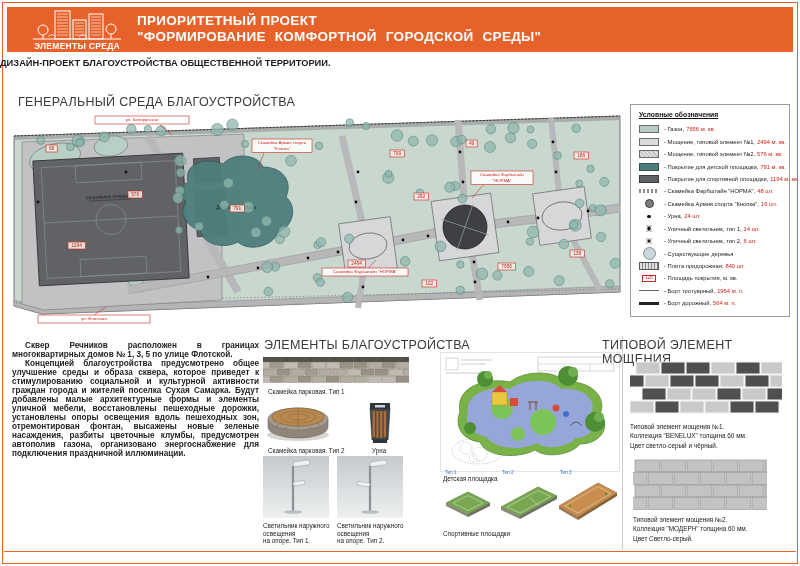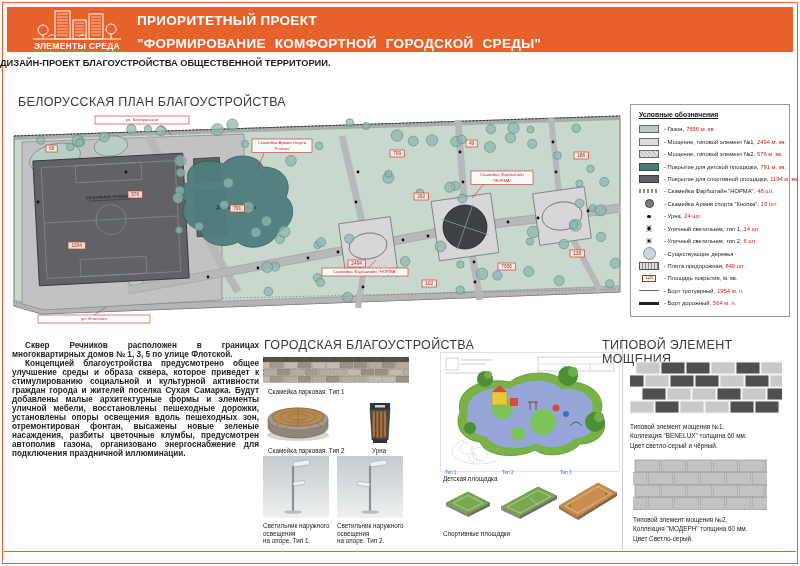--- a/index.html
+++ b/index.html
@@ -6,21 +6,21 @@
   body{
     width:800px;height:566px;position:relative;background:#ffffff;
     font-family:"Liberation Sans",sans-serif;overflow:hidden;
   }
   .page-frame{position:absolute;inset:2px;border:1px solid #e7622b;pointer-events:none;}
   
   .header{position:absolute;left:7px;top:7px;width:786px;height:45px;background:#e7622b;}
   .logo{position:absolute;left:14px;top:1px;width:112px;height:44px;}
   .logo-text{position:absolute;left:0;top:33px;width:112px;text-align:center;color:#fff;font-weight:bold;font-size:8.5px;letter-spacing:.3px;}
   .header-title{position:absolute;left:130px;top:7px;color:#fff;font-weight:bold;line-height:1;}
-  .ht1{font-size:13.5px;margin-bottom:9px;letter-spacing:.3px;}
+  .ht1{font-size:13.5px;margin-bottom:2px;letter-spacing:.3px;}
   .ht2{font-size:13.5px;word-spacing:5px;letter-spacing:.3px;}
   
   .subtitle{position:absolute;top:58px;left:0;width:800px;text-align:left;font-weight:bold;color:#1c1c1c;}
   .sub1{font-size:9.3px;margin-bottom:5px;}
   .sub2{font-size:9.8px;}
   
   .sec-title{position:absolute;font-size:12.5px;color:#3a3a3a;letter-spacing:.3px;}
   #plan-title{left:18px;top:95px;}
   #elements-title{left:264px;top:338px;}
   #paving-title{left:602px;top:338px;}
@@ -89,21 +89,21 @@
   <div class="header-title">
     <div class="ht1">ПРИОРИТЕТНЫЙ ПРОЕКТ</div>
     <div class="ht2">"ФОРМИРОВАНИЕ  КОМФОРТНОЙ  ГОРОДСКОЙ  СРЕДЫ"</div>
   </div>
 </div>
 
 <div class="subtitle">
   <div class="sub1">ДИЗАЙН-ПРОЕКТ БЛАГОУСТРОЙСТВА ОБЩЕСТВЕННОЙ ТЕРРИТОРИИ.</div>
 </div>
 
-<div class="sec-title" id="plan-title">БЕЛОРУССКАЯ ПЛАН БЛАГОУСТРОЙСТВА</div>
+<div class="sec-title" id="plan-title">ГЕНЕРАЛЬНЫЙ СРЕДА БЛАГОУСТРОЙСТВА</div>
 
 <svg id="plan-svg" width="616" height="218" viewBox="0 0 616 218">
 
   <polygon points="6,24 612,4 612,180 34,202 6,194" fill="#c8d8cf" stroke="#555" stroke-width="0.8"></polygon>
 
   <polygon points="6,24 612,4 612,8 6,28" fill="#9a9a9a" opacity="0.7"></polygon>
   <line x1="6" y1="24" x2="612" y2="4" stroke="#333" stroke-width="1" stroke-dasharray="2,1.5"></line>
 
   <polygon points="6,194 34,202 612,180 612,174 34,196 6,188" fill="#b5b5b7" stroke="#777" stroke-width="0.4"></polygon>
   <line x1="8" y1="191" x2="611" y2="177" stroke="#666" stroke-width="0.6" stroke-dasharray="1.5,2"></line>
@@ -440,21 +440,21 @@
         <span class="lval">564 м. п.</span>
       </div>
     </div>
 </div>
 
 <div class="desc">
   <p>Сквер Речников расположен в границах многоквартирных домов № 1, 3, 5 по улице Флотской.</p>
   <p>Концепцией благоустройства предусмотрено общее улучшение среды и образа сквера, которое приведет к стимулированию социальной и культурной активности граждан города и жителей поселка Сухая Самарка. Будут добавлены малые архитектурные формы и элементы уличной мебели, восстановлены пешеходные дорожки, установлены опоры освещения вдоль пешеходных зон, отремонтирован фонтан, высажены новые зеленые насаждения, разбиты цветочные клумбы, предусмотрен автополив газона, организовано энергоснабжение для подключения праздничной иллюминации.</p>
 </div>
 
-<div class="sec-title" id="elements-title">ГОРОДСКАЯ БЛАГОУСТРОЙСТВА</div>
+<div class="sec-title" id="elements-title">ЭЛЕМЕНТЫ БЛАГОУСТРОЙСТВА</div>
 
 <svg class="gfx" id="bench1-svg" style="left:263px;top:357px;" width="146" height="27" viewBox="0 0 146 27">
     <rect x="0" y="0" width="146" height="5" fill="#55514b"></rect>
     <line x1="0" y1="0" x2="0" y2="5" stroke="#3b3833" stroke-width="0.5"></line>
     <line x1="12" y1="0" x2="12" y2="5" stroke="#3b3833" stroke-width="0.5"></line>
     <line x1="24" y1="0" x2="24" y2="5" stroke="#3b3833" stroke-width="0.5"></line>
     <line x1="36" y1="0" x2="36" y2="5" stroke="#3b3833" stroke-width="0.5"></line>
     <line x1="48" y1="0" x2="48" y2="5" stroke="#3b3833" stroke-width="0.5"></line>
     <line x1="60" y1="0" x2="60" y2="5" stroke="#3b3833" stroke-width="0.5"></line>
     <line x1="72" y1="0" x2="72" y2="5" stroke="#3b3833" stroke-width="0.5"></line>

